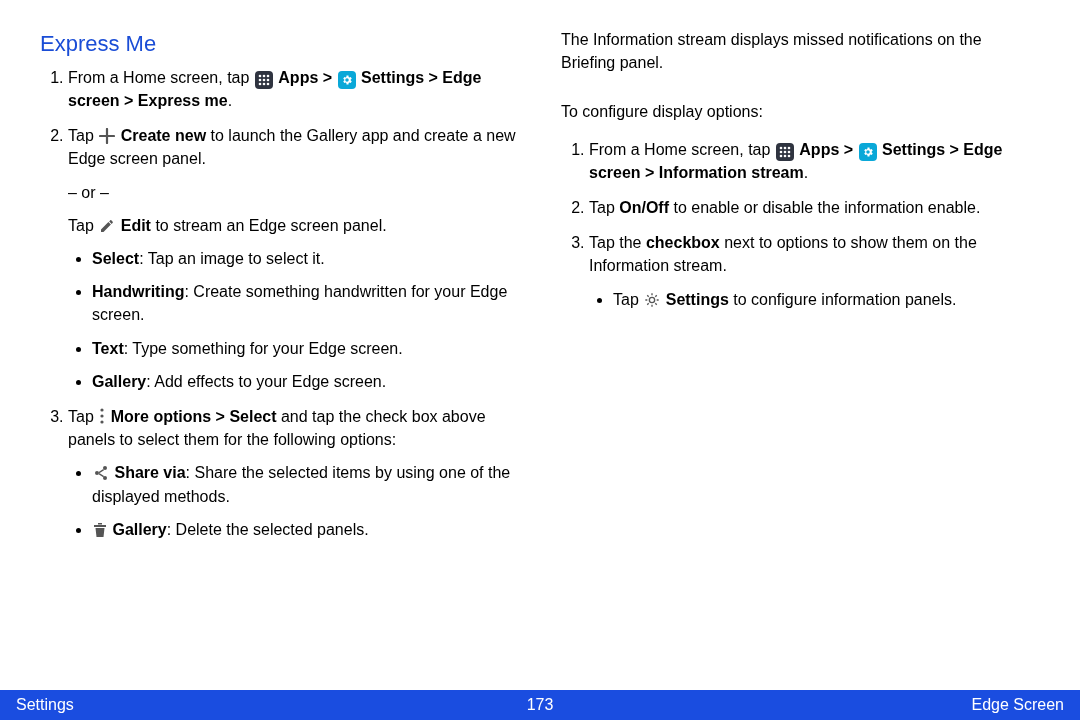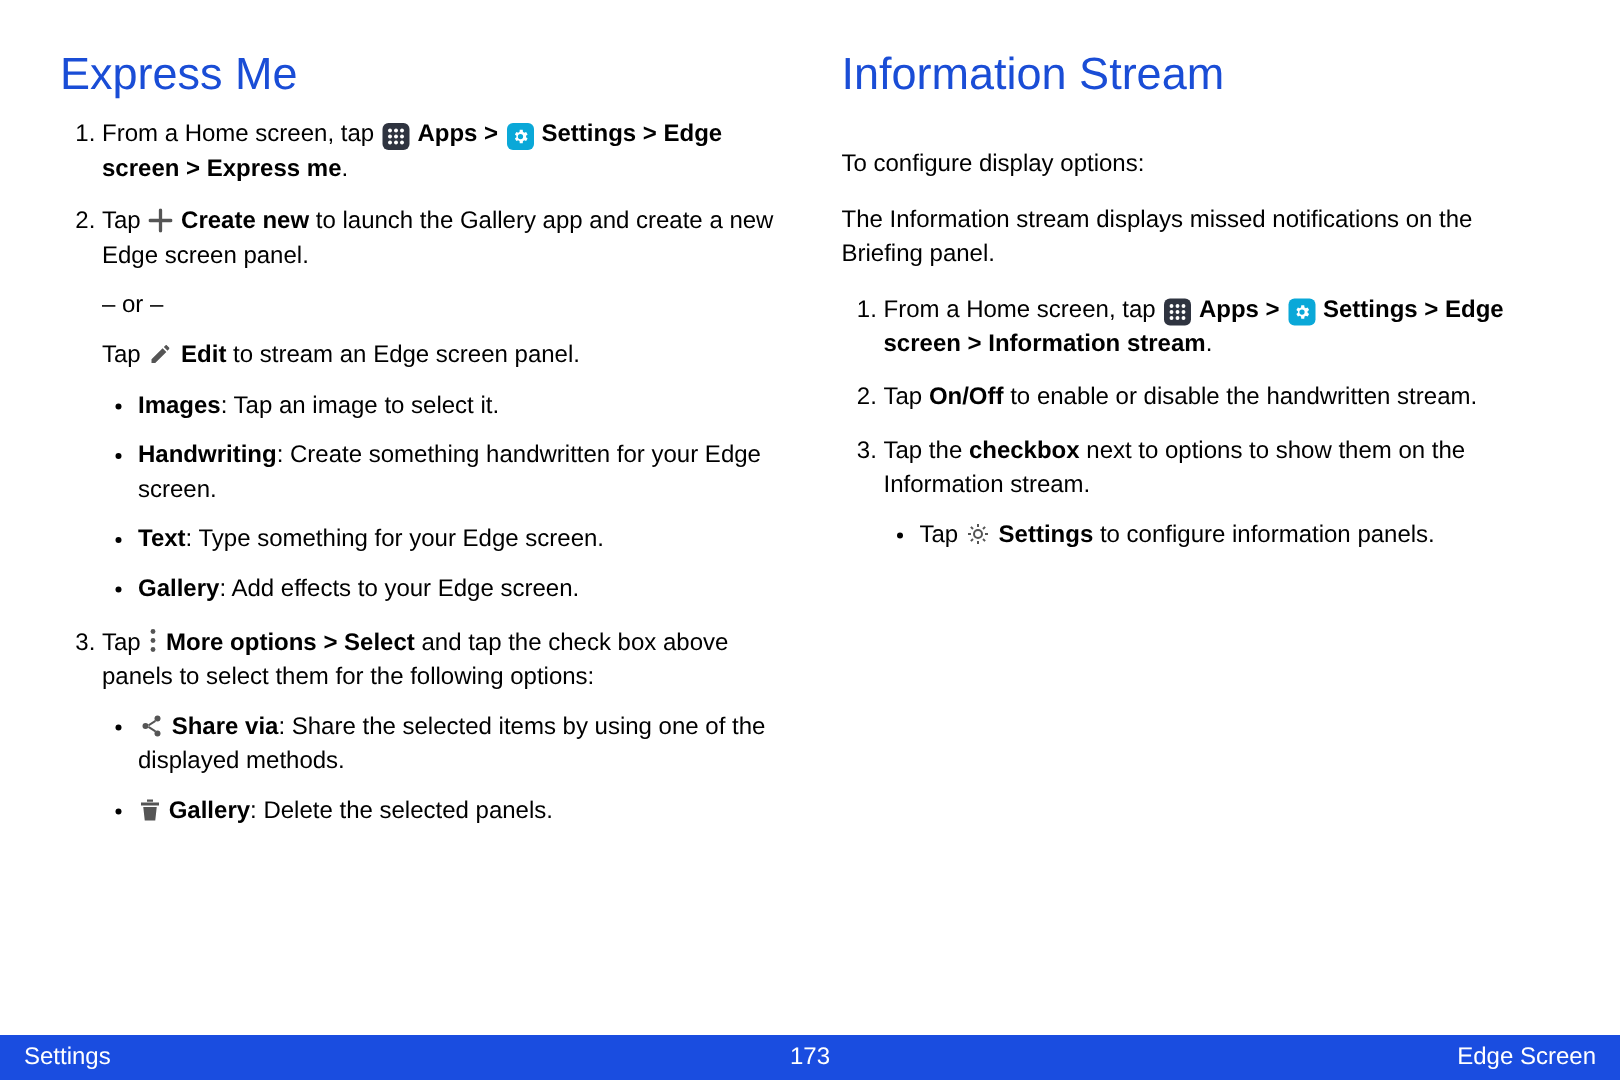--- a/index.html
+++ b/index.html
@@ -21,21 +21,21 @@
     box-sizing: border-box;
     gap: 42px;
   }
   .col {
     flex: 1 1 0;
     min-width: 0;
   }
   h1 {
     margin: 0 0 6px 0;
     font-weight: 400;
-    font-size: 30px;
+    font-size: 22px;
     color: #1a4dd6;
   }
   ol {
     margin: 0;
     padding-left: 28px;
   }
   ol > li {
     margin-bottom: 12px;
   }
   ul {
@@ -155,21 +155,21 @@
         <span>Tap </span>
         <span class="icon edit-icon">
           <svg viewBox="0 0 16 16">
               <path fill="#555" d="M2 11.5V14h2.5l7.4-7.4-2.5-2.5L2 11.5zm11.7-6.8c.3-.3.3-.7 0-1l-1.4-1.4c-.3-.3-.7-.3-1 0l-1.1 1.1 2.5 2.5 1-1.2z"></path>
             </svg>
         </span>
         <b> Edit</b>
         <span> to stream an Edge screen panel.</span>
 
         <ul>
-          <li><b>Images</b><span>: Tap an image to select it.</span></li>
+          <li><b>Select</b><span>: Tap an image to select it.</span></li>
           <li><b>Handwriting</b><span>: Create something handwritten for your Edge screen.</span></li>
           <li><b>Text</b><span>: Type something for your Edge screen.</span></li>
           <li><b>Gallery</b><span>: Add effects to your Edge screen.</span></li>
         </ul>
       </li>
 
       <li>
         <span>Tap </span>
         <span class="icon more-icon">
           <svg viewBox="0 0 6 18">
@@ -204,23 +204,22 @@
                 </svg>
             </span>
             <b> Gallery</b><span>: Delete the selected panels.</span>
           </li>
         </ul>
       </li>
     </ol>
   </div>
 
   <div class="col">
-    <h1>Information Stream</h1>
+    <p class="para">The Information stream displays missed notifications on the Briefing panel.</p>
     <p class="para" style="margin-top:26px;">To configure display options:</p>
-    <p class="para">The Information stream displays missed notifications on the Briefing panel.</p>
 
     <ol>
       <li>
         <span>From a Home screen, tap </span>
         <span class="icon box apps-icon">
           <svg viewBox="0 0 12 12">
               <g fill="#fff">
                 <circle cx="2" cy="2" r="1.3"></circle>
                 <circle cx="6" cy="2" r="1.3"></circle>
                 <circle cx="10" cy="2" r="1.3"></circle>
@@ -235,21 +234,21 @@
         </span>
         <b> Apps &gt; </b>
         <span class="icon box settings-icon">
           <svg viewBox="0 0 24 24">
               <path fill="#fff" d="M19.4 13a7.5 7.5 0 0 0 0-2l2.1-1.6-2-3.4-2.5 1a7.4 7.4 0 0 0-1.7-1L15 3h-4l-.3 2.9a7.4 7.4 0 0 0-1.7 1l-2.5-1-2 3.4L6.6 11a7.5 7.5 0 0 0 0 2l-2.1 1.6 2 3.4 2.5-1c.5.4 1.1.8 1.7 1L11 21h4l.3-2.9c.6-.3 1.2-.6 1.7-1l2.5 1 2-3.4L19.4 13zM12 15.5A3.5 3.5 0 1 1 15.5 12 3.5 3.5 0 0 1 12 15.5z"></path>
             </svg>
         </span>
         <b> Settings &gt; Edge screen &gt; Information stream</b><span>.</span>
       </li>
       <li>
-        <span>Tap </span><b>On/Off</b><span> to enable or disable the handwritten stream.</span>
+        <span>Tap </span><b>On/Off</b><span> to enable or disable the information enable.</span>
       </li>
       <li>
         <span>Tap the </span><b>checkbox</b><span> next to options to show them on the Information stream.</span>
         <ul>
           <li>
             <span>Tap </span>
             <span class="icon gear-icon">
               <svg viewBox="0 0 24 24">
                   <path fill="none" stroke="#555" stroke-width="2" d="M12 8a4 4 0 1 0 0 8 4 4 0 0 0 0-8zM12 2v3M12 19v3M4.9 4.9l2.1 2.1M17 17l2.1 2.1M2 12h3M19 12h3M4.9 19.1 7 17M17 7l2.1-2.1"></path>
                 </svg>

